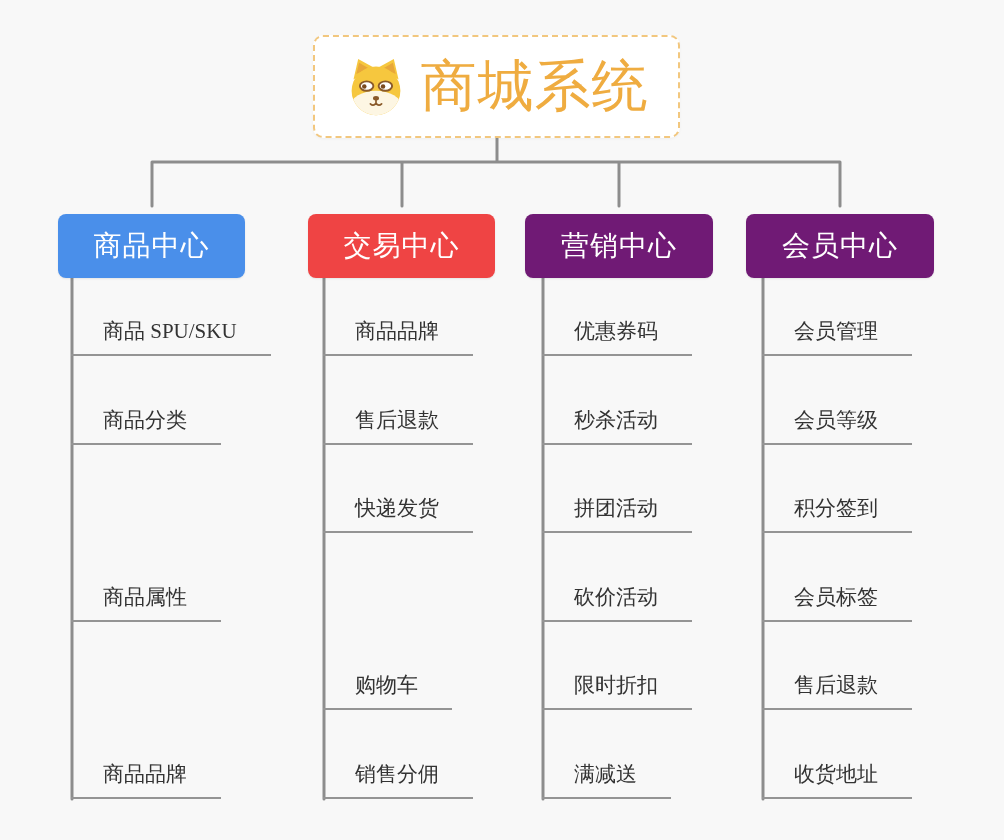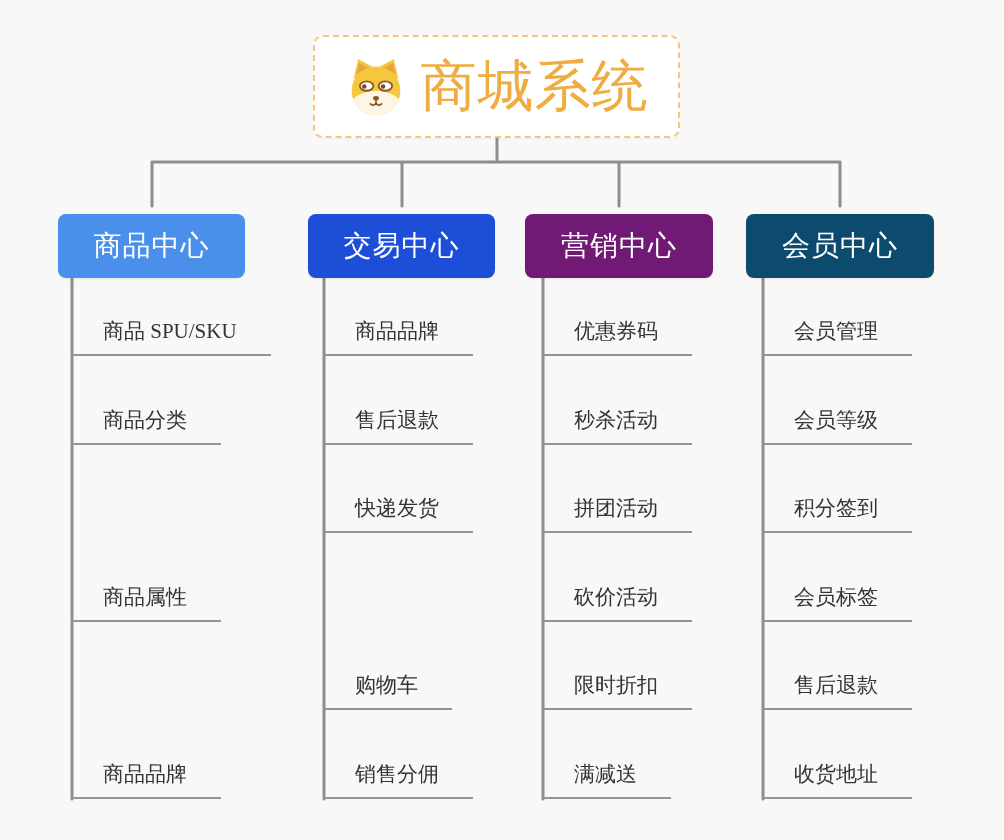--- a/index.html
+++ b/index.html
@@ -55,23 +55,23 @@
     align-items:center;
     justify-content:center;
     color:#ffffff;
     font-size:28px;
     letter-spacing:1px;
     white-space:nowrap;
     box-shadow:0 1px 2px rgba(0,0,0,0.08);
     margin-top:8px;
   }
   .box-product  {left:58px; width:187px;background:#4a8fea;}
-  .box-trade    {left:308px;width:187px;background:#1d4ed8;}
+  .box-trade    {left:308px;width:187px;background:#ef4444;}
   .box-marketing{left:525px;width:188px;background:#701a75;}
-  .box-member   {left:746px;width:188px;background:#0c4a6e;}
+  .box-member   {left:746px;width:188px;background:#701a75;}
   
   .leaf{
     position:absolute;
     border-bottom:2px solid #949494;
     padding:0 34px 9px 32px;
     font-size:21px;
     color:#333333;
     white-space:nowrap;
     font-family:Liberation Serif, serif;
   }

